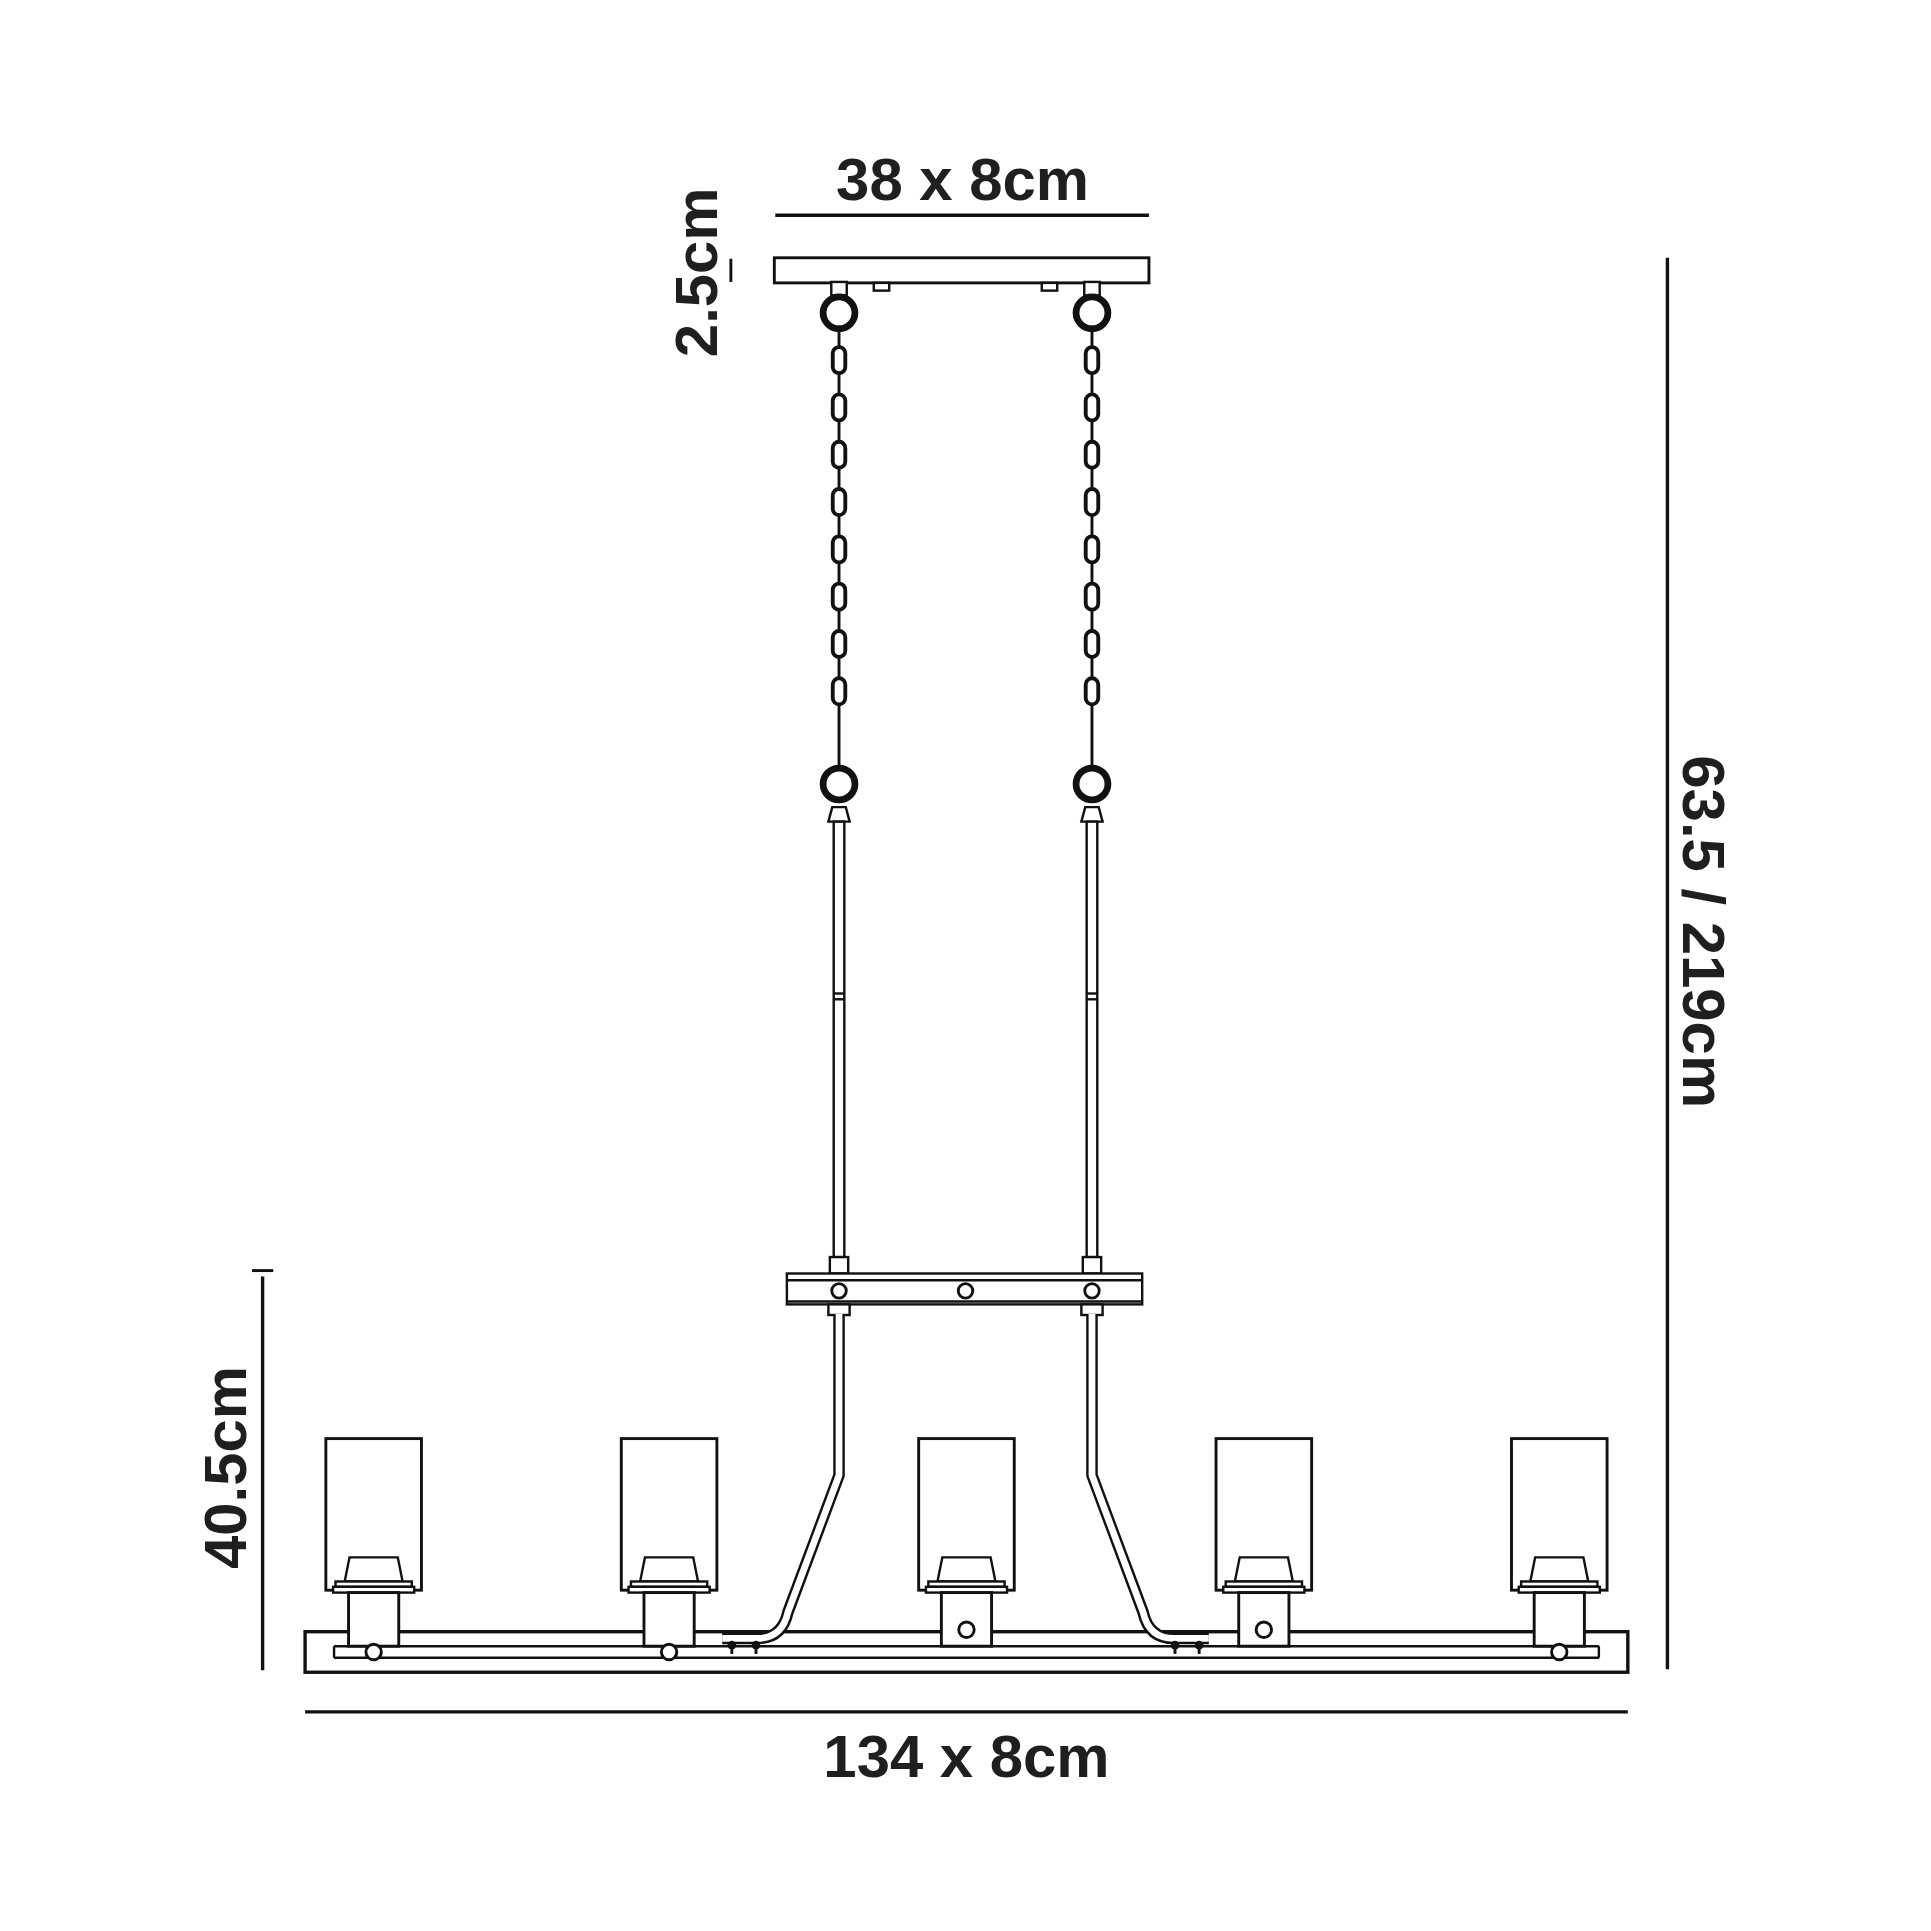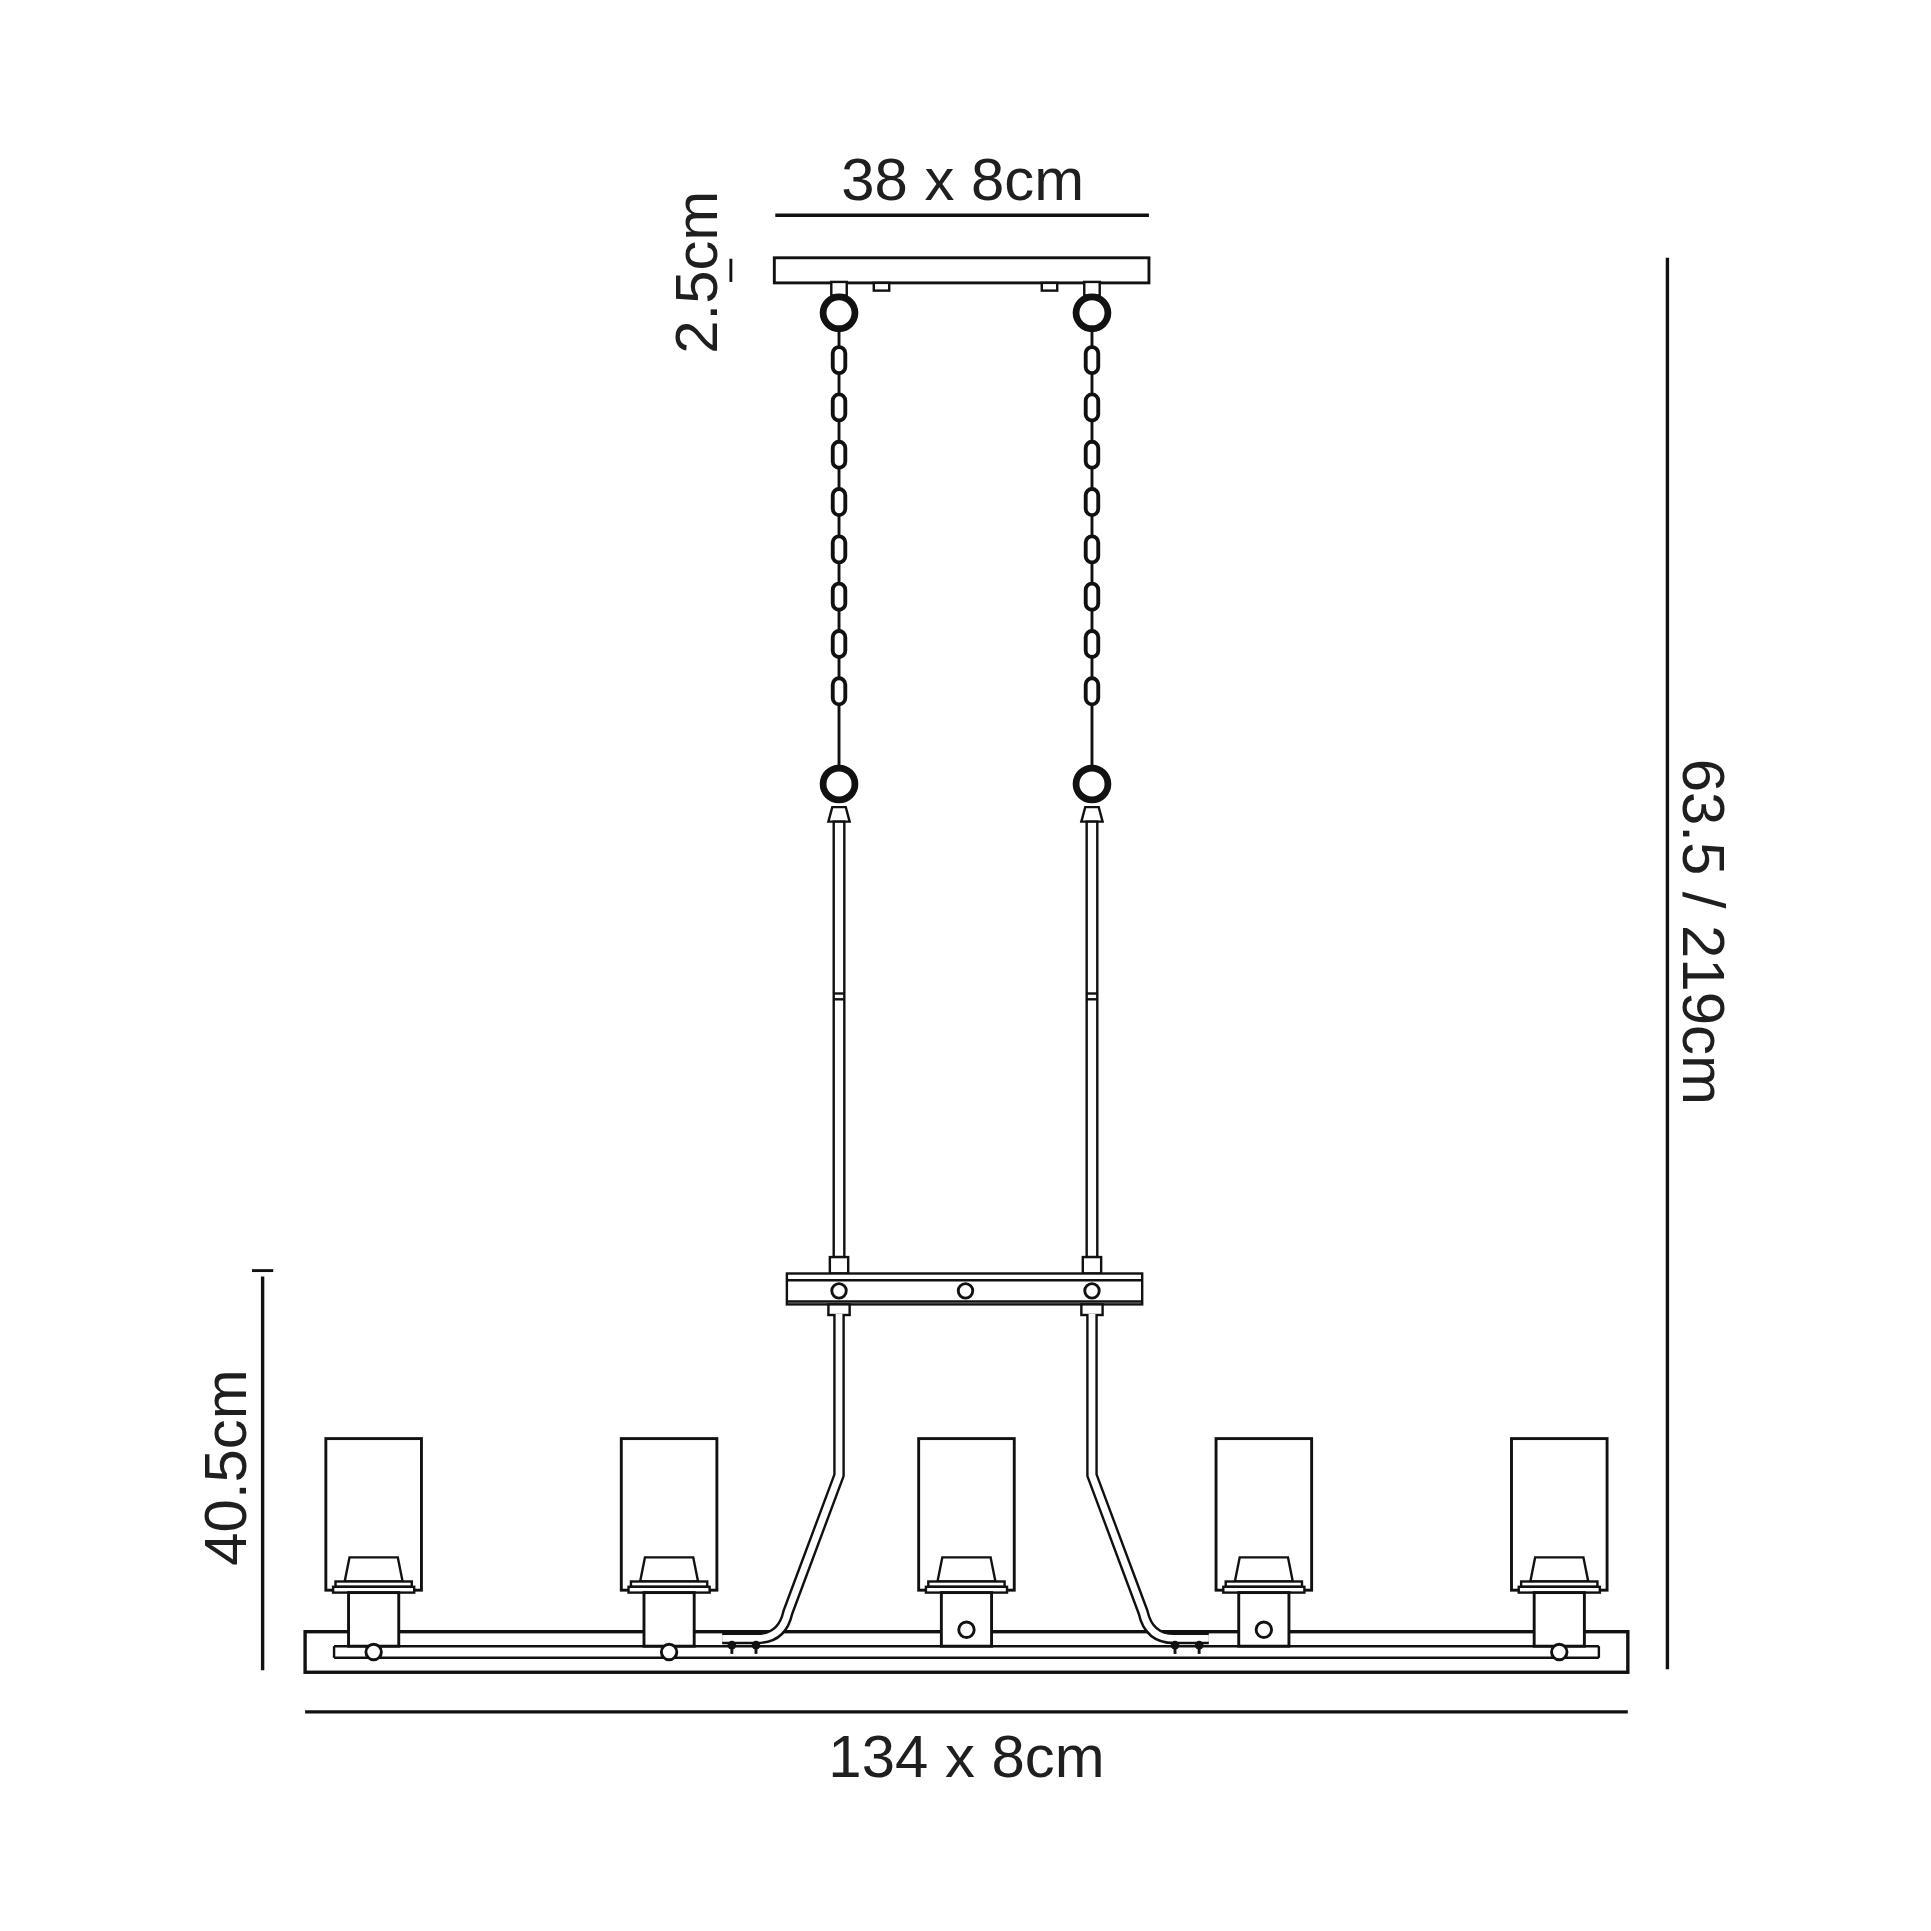--- a/index.html
+++ b/index.html
@@ -1,21 +1,21 @@
 <!DOCTYPE html>
 <html style="--line: #111111; --text: #1f1f1f; --bg: #ffffff;"><head>
 <meta charset="utf-8">
 <style>
   :root{
     --line:#111111;
     --text:#1f1f1f;
     --bg:#ffffff;
   }
   html,body{margin:0;padding:0;background:var(--bg);}
-  .stage{width:1931px;height:1931px;background:var(--bg);}
+  .stage{width:1931px;height:1931px;background:var(--bg);font-weight:bold;}
   svg{display:block;}
   
   .ol   {fill:#fff;stroke:var(--line);stroke-width:3;}
   .ol2  {fill:#fff;stroke:var(--line);stroke-width:2.5;}
   .ol35 {fill:#fff;stroke:var(--line);stroke-width:3.5;}
   .ln   {fill:none;stroke:var(--line);stroke-width:3;}
   .ln2  {fill:none;stroke:var(--line);stroke-width:2.5;}
   .dim  {fill:none;stroke:var(--line);stroke-width:3.5;}
   .ring {fill:#fff;stroke:var(--line);stroke-width:7;}
   .link {fill:#fff;stroke:var(--line);stroke-width:4;}

